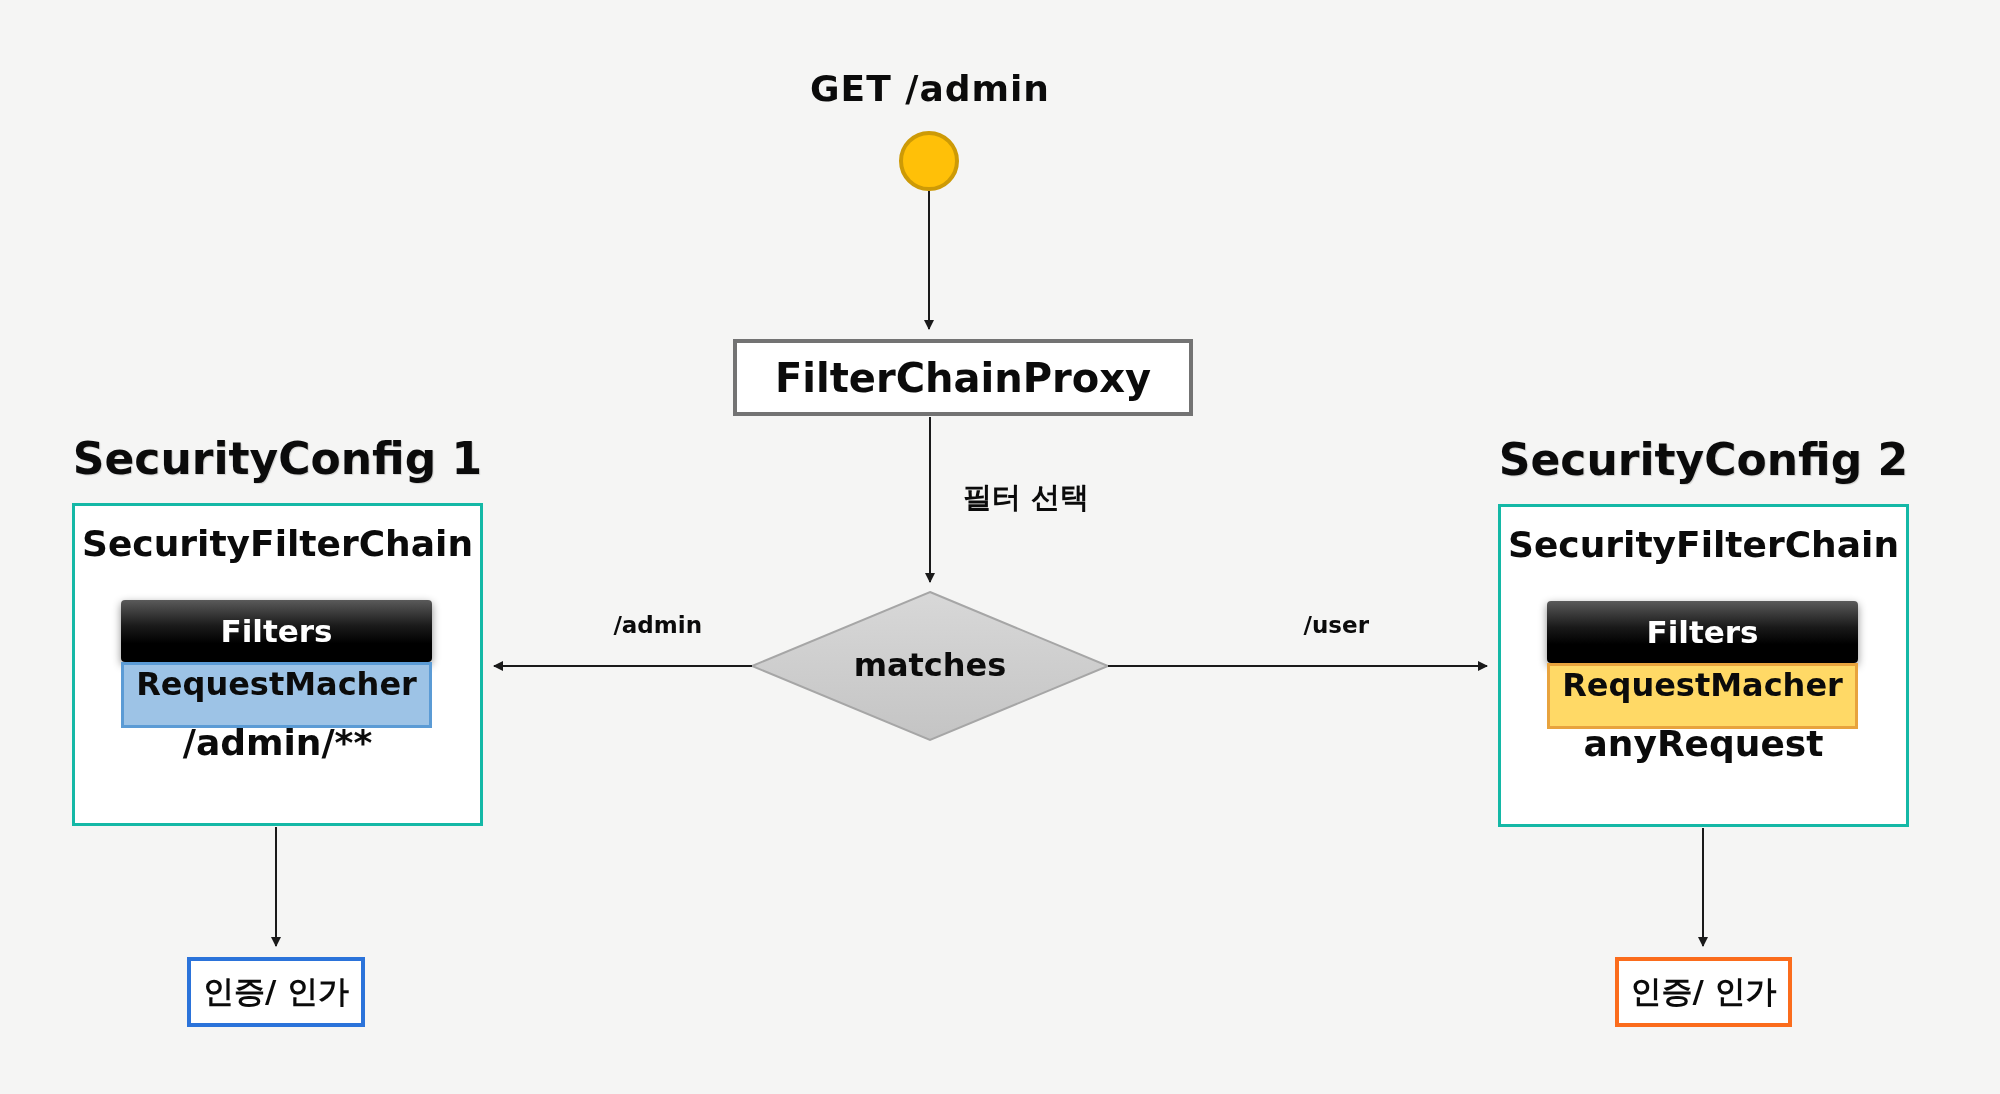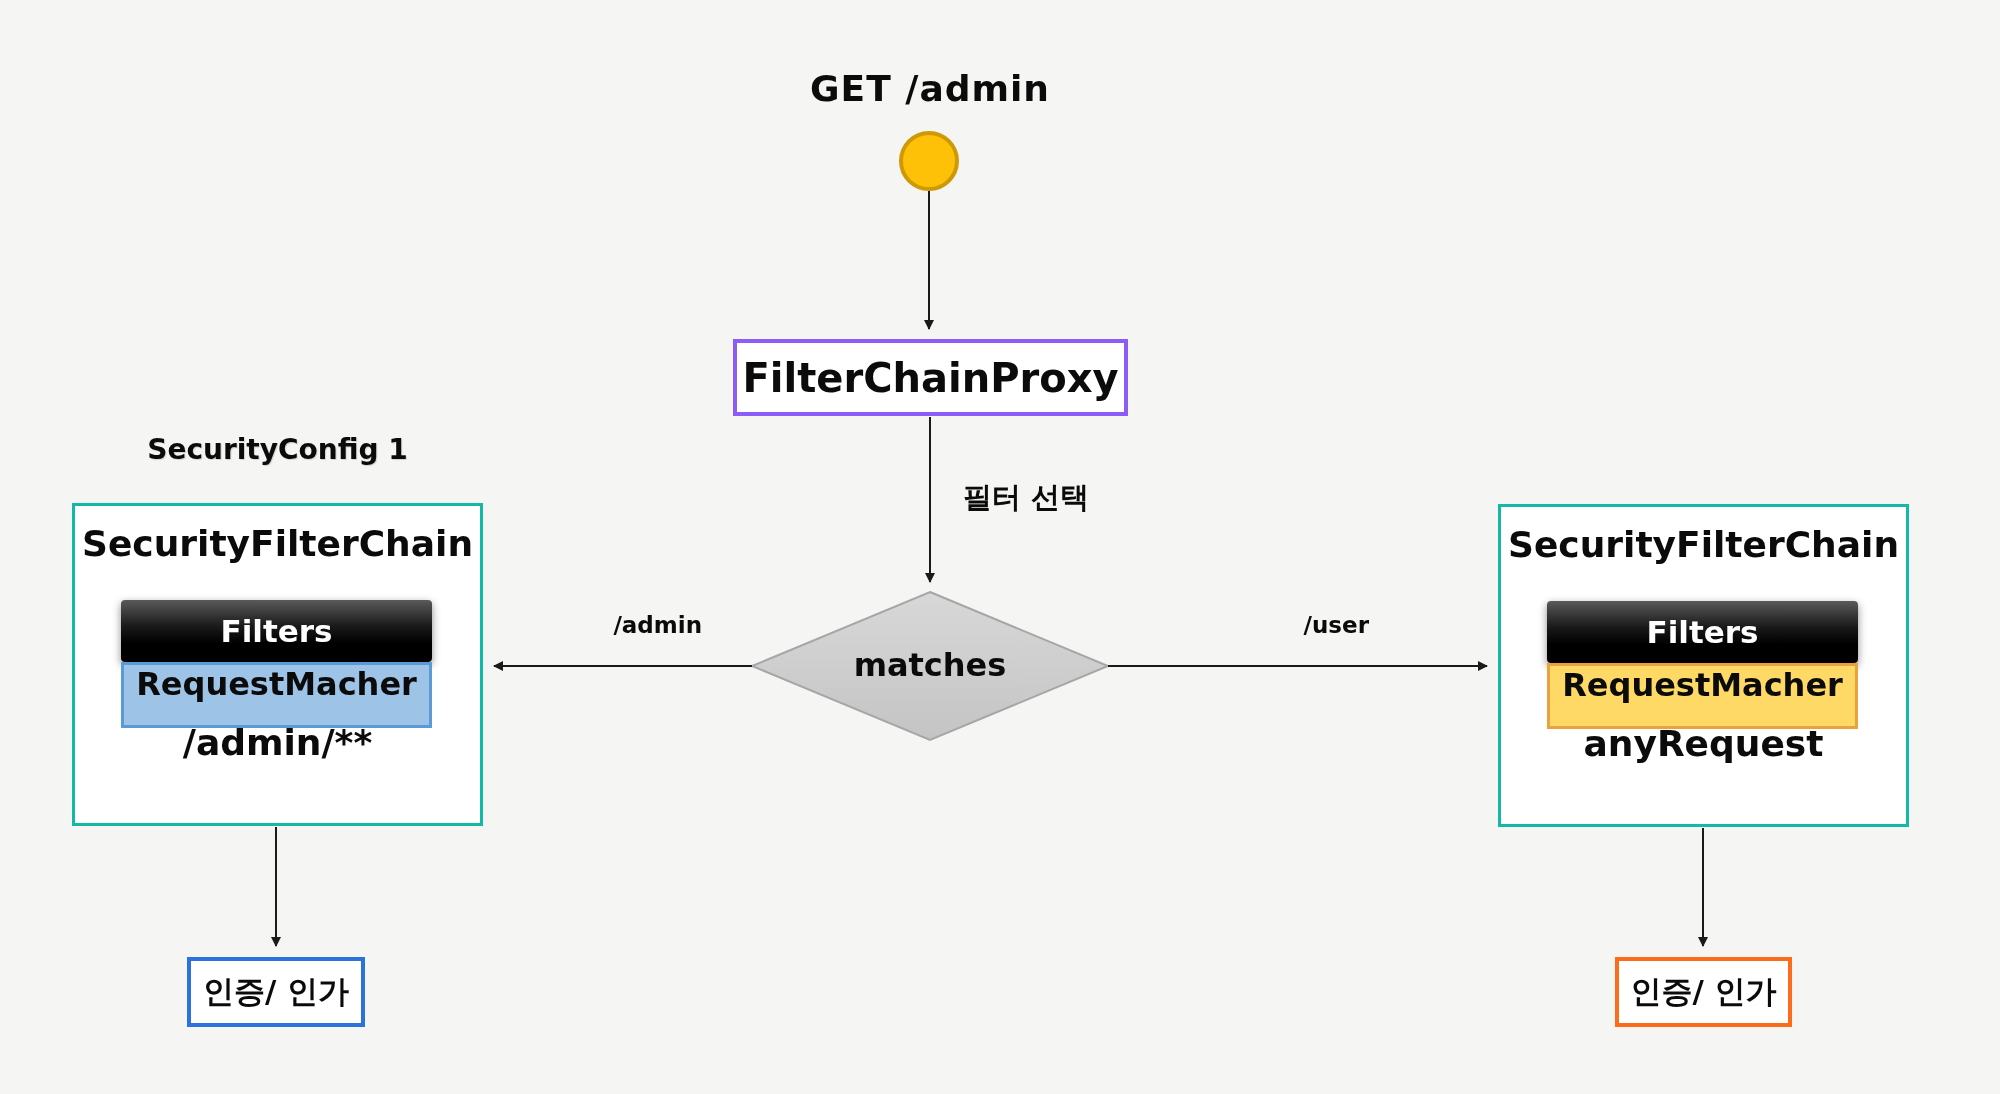--- a/index.html
+++ b/index.html
@@ -25,23 +25,23 @@
   .start-circle{
     left:899px;top:131px;width:60px;height:60px;
     border-radius:50%;
     background:#FFC008;
     border:4px solid #CD9A06;
     box-sizing:border-box;
   }
 
   
   .proxy-box{
-    left:733px;top:339px;width:395px;height:77px;
+    left:733px;top:339px;width:460px;height:77px;
     background:#ffffff;
-    border:4px solid #8b5cf6;
+    border:4px solid #737373;
     box-sizing:border-box;
     display:flex;align-items:center;justify-content:center;
     font-size:40px;font-weight:bold;color:#0b0b0b;
   }
 
   .filter-select-label{
     left:963px;top:478px;width:300px;
     font-size:29px;text-align:left;
   }
 
@@ -50,21 +50,21 @@
     left:805px;top:646px;width:250px;
     font-size:32px;
   }
 
   .branch-label{font-size:23px;text-align:right;}
   .branch-left{left:502px;top:612px;width:200px;}
   .branch-right{left:1169px;top:612px;width:200px;}
 
   
   .config-title{
-    font-size:28px;width:411px;
+    font-size:44px;width:411px;
     text-shadow:1px 1px 1px rgba(0,0,0,0.15);
   }
   .title-1{left:72px;top:433px;}
   .title-2{left:1498px;top:434px;}
 
   .chain-box{
     width:411px;height:323px;
     background:#ffffff;
     border:3px solid #14b8a6;
     box-sizing:border-box;
@@ -159,20 +159,21 @@
     </div>
     <div class="abs matcher-bar matcher-blue">
       <span>RequestMacher</span>
     </div>
     <div class="abs bold center pattern-label">/admin/**</div>
   </div>
   <div class="abs result-box result-1">
     <span>인증/ 인가</span>
   </div>
 
+  <div class="abs bold center config-title title-2">SecurityConfig 2</div>
   <div class="abs chain-box chain-box-2">
     <div class="abs bold center chain-title">SecurityFilterChain</div>
     <div class="abs filters-bar">
       <span>Filters</span>
     </div>
     <div class="abs matcher-bar matcher-orange">
       <span>RequestMacher</span>
     </div>
     <div class="abs bold center pattern-label">anyRequest</div>
   </div>

